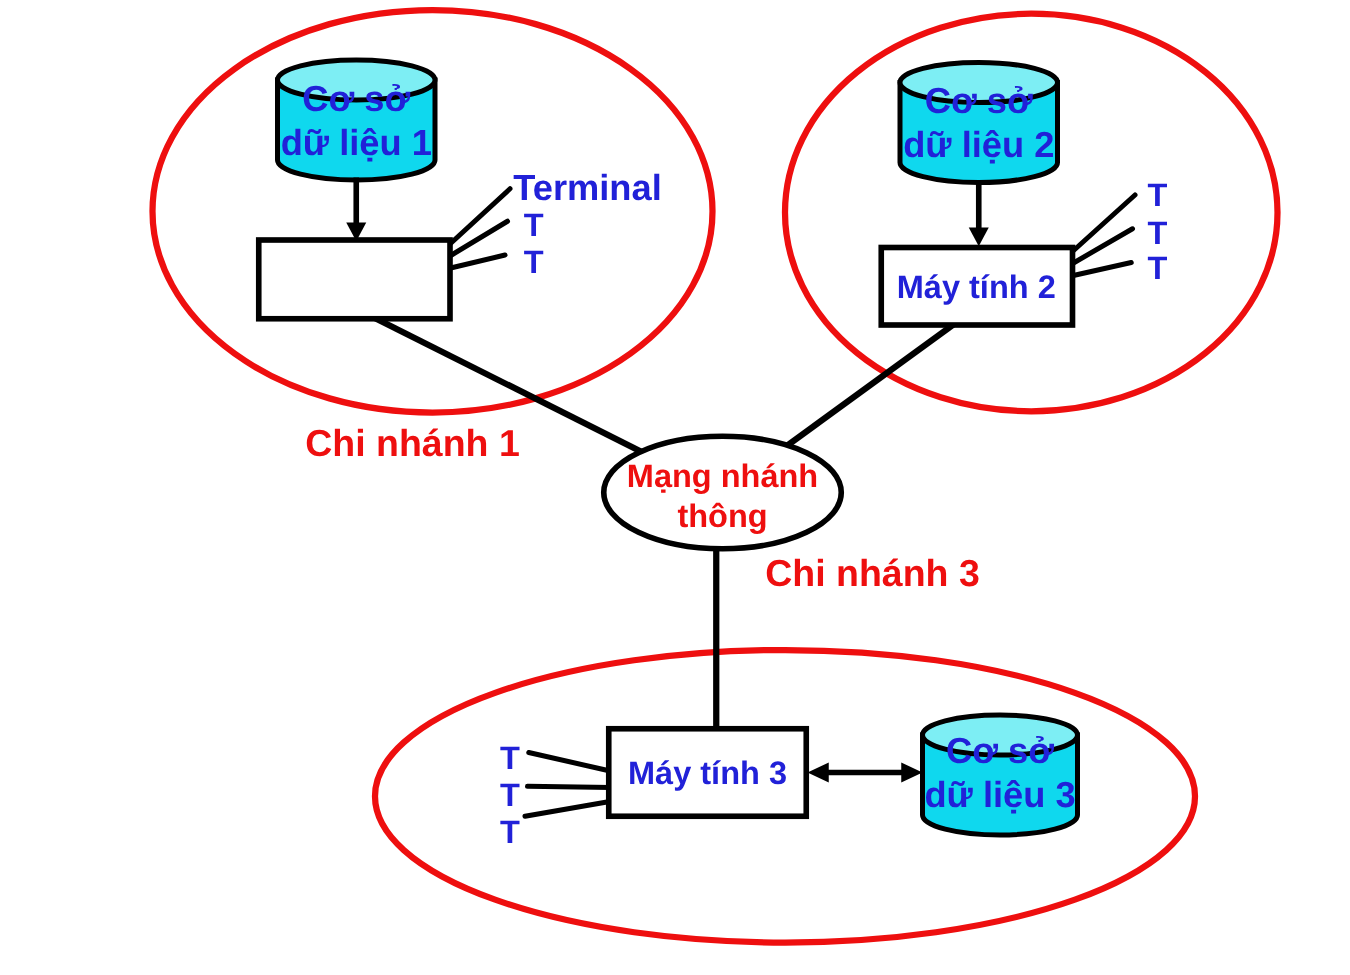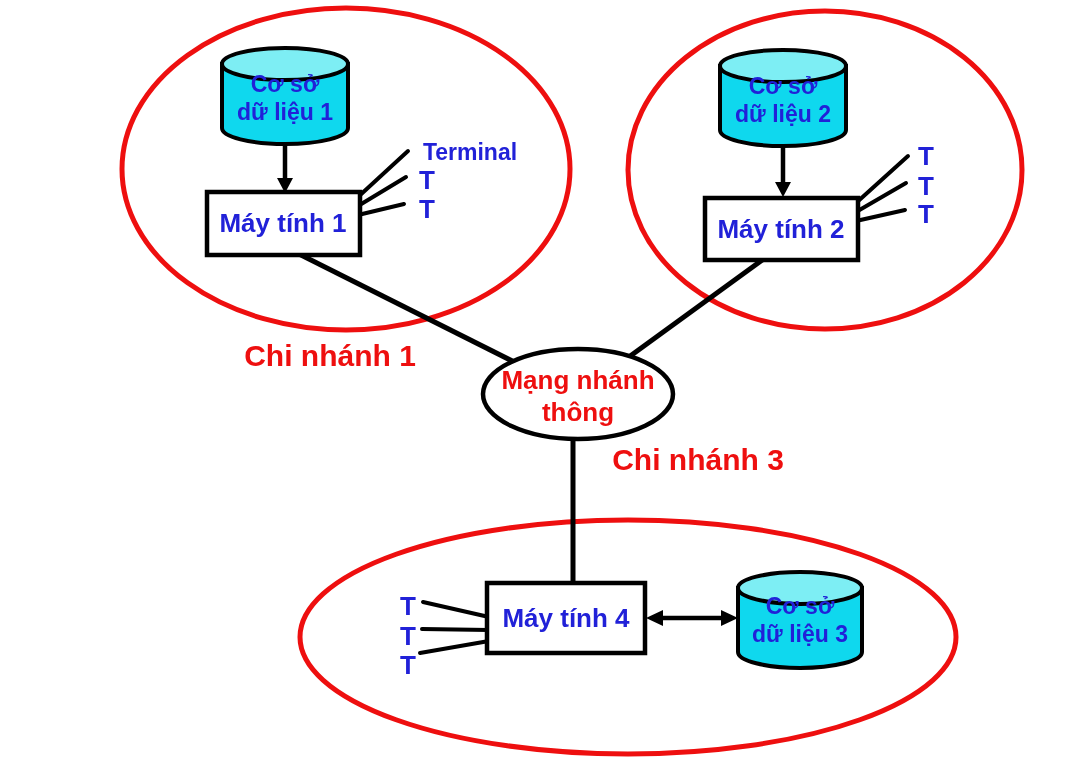--- a/index.html
+++ b/index.html
@@ -16,21 +16,21 @@
     position: absolute;
     transform: translate(-50%, -50%);
     font-weight: bold;
     white-space: pre-line;
     text-align: center;
     line-height: 1.22;
     user-select: none;
   }
   .blue { color: #2121d8; }
   .red  { color: #ee0f0f; }
-  .fs23 { font-size: 23px; }
+  .fs23 { font-size: 29px; }
   .fs26 { font-size: 26px; }
   .fs27 { font-size: 30px; }
 </style>
 </head>
 <body>
 
 <div class="canvas">
 
   <svg width="1080" height="780" viewBox="0 0 1080 780">
 
@@ -96,23 +96,22 @@
     <ellipse cx="578" cy="394" rx="95" ry="45" fill="#ffffff" stroke="#000" stroke-width="4.5"></ellipse>
   </svg>
 
   <div class="lbl blue fs23" style="left:285px; top:98px;">Cơ sở
 dữ liệu 1</div>
   <div class="lbl blue fs23" style="left:783px; top:100px;">Cơ sở
 dữ liệu 2</div>
   <div class="lbl blue fs23" style="left:800px; top:620px;">Cơ sở
 dữ liệu 3</div>
 
-  <div class="lbl blue fs26" style="left:283px; top:224px;">Máy tính 1</div>
   <div class="lbl blue fs26" style="left:781px; top:230px;">Máy tính 2</div>
-  <div class="lbl blue fs26" style="left:566px; top:619px;">Máy tính 4</div>
+  <div class="lbl blue fs26" style="left:566px; top:619px;">Máy tính 3</div>
 
   <div class="lbl red fs26" style="left:578px; top:397px;">Mạng nhánh
 thông</div>
 
   <div class="lbl red fs27" style="left:330px; top:356px;">Chi nhánh 1</div>
   <div class="lbl red fs27" style="left:698px; top:460px;text-align:center;">Chi nhánh 3</div>
 
   <div class="lbl blue fs23" style="left:470px; top:152px;">Terminal</div>
   <div class="lbl blue fs26" style="left:427px; top:181px;">T</div>
   <div class="lbl blue fs26" style="left:427px; top:210px;">T</div>

